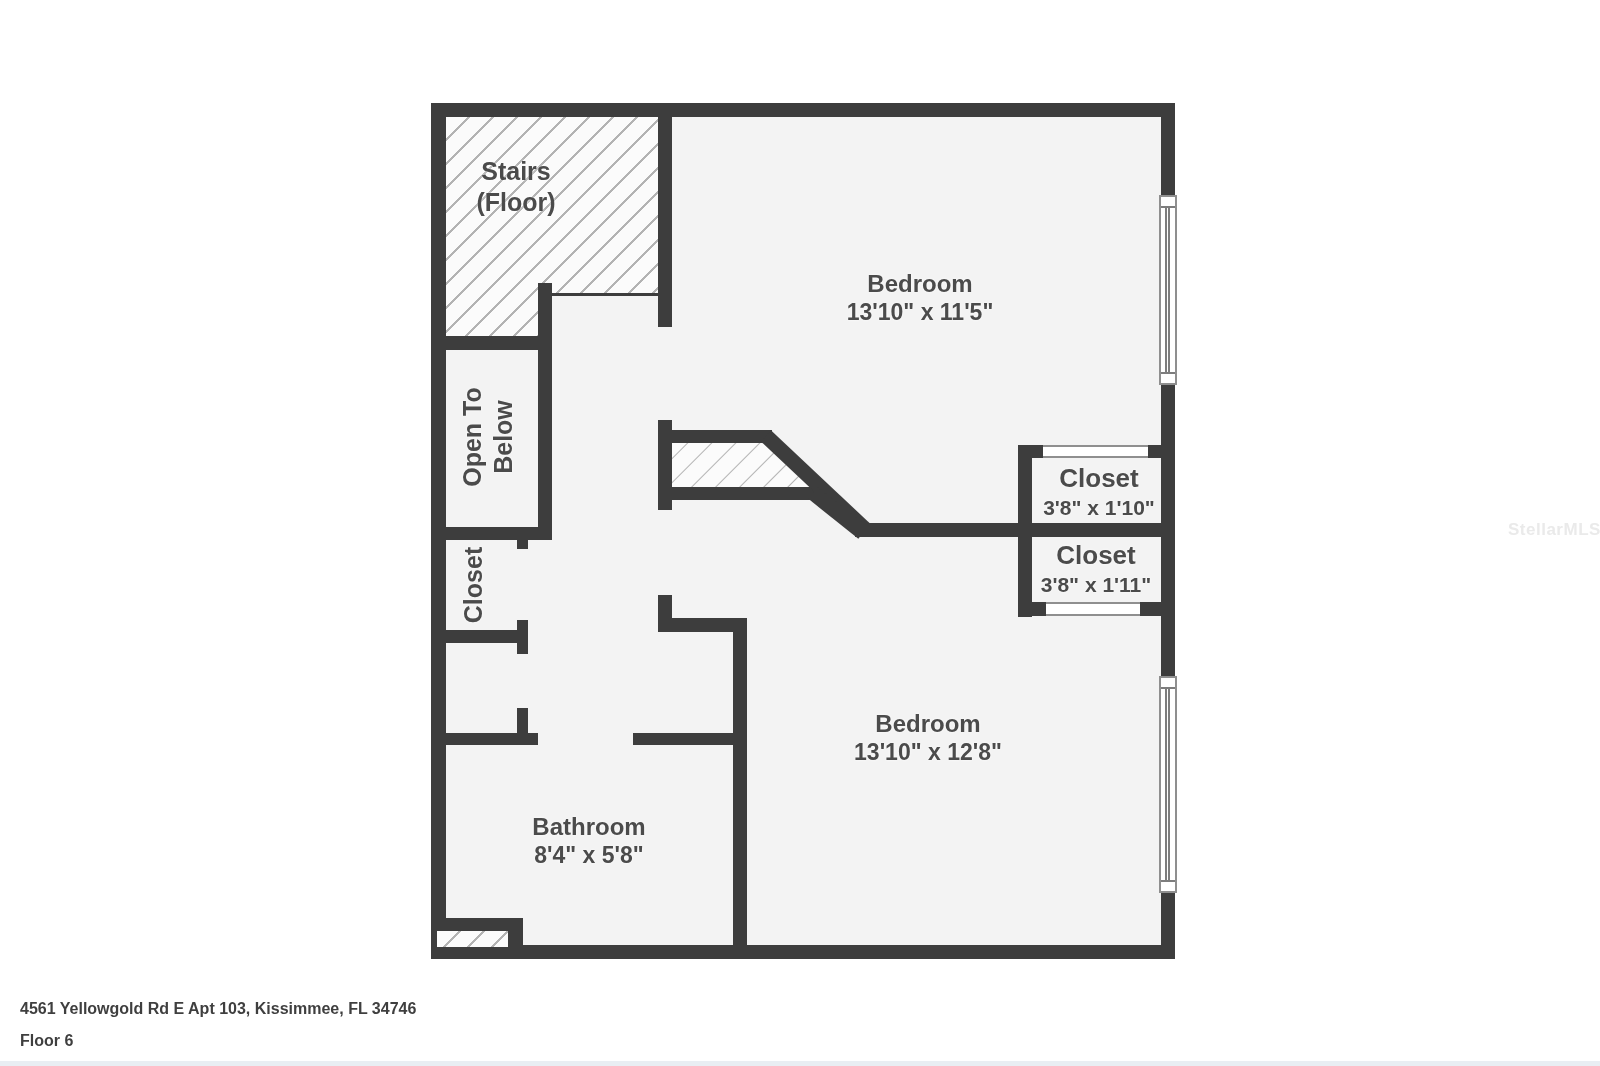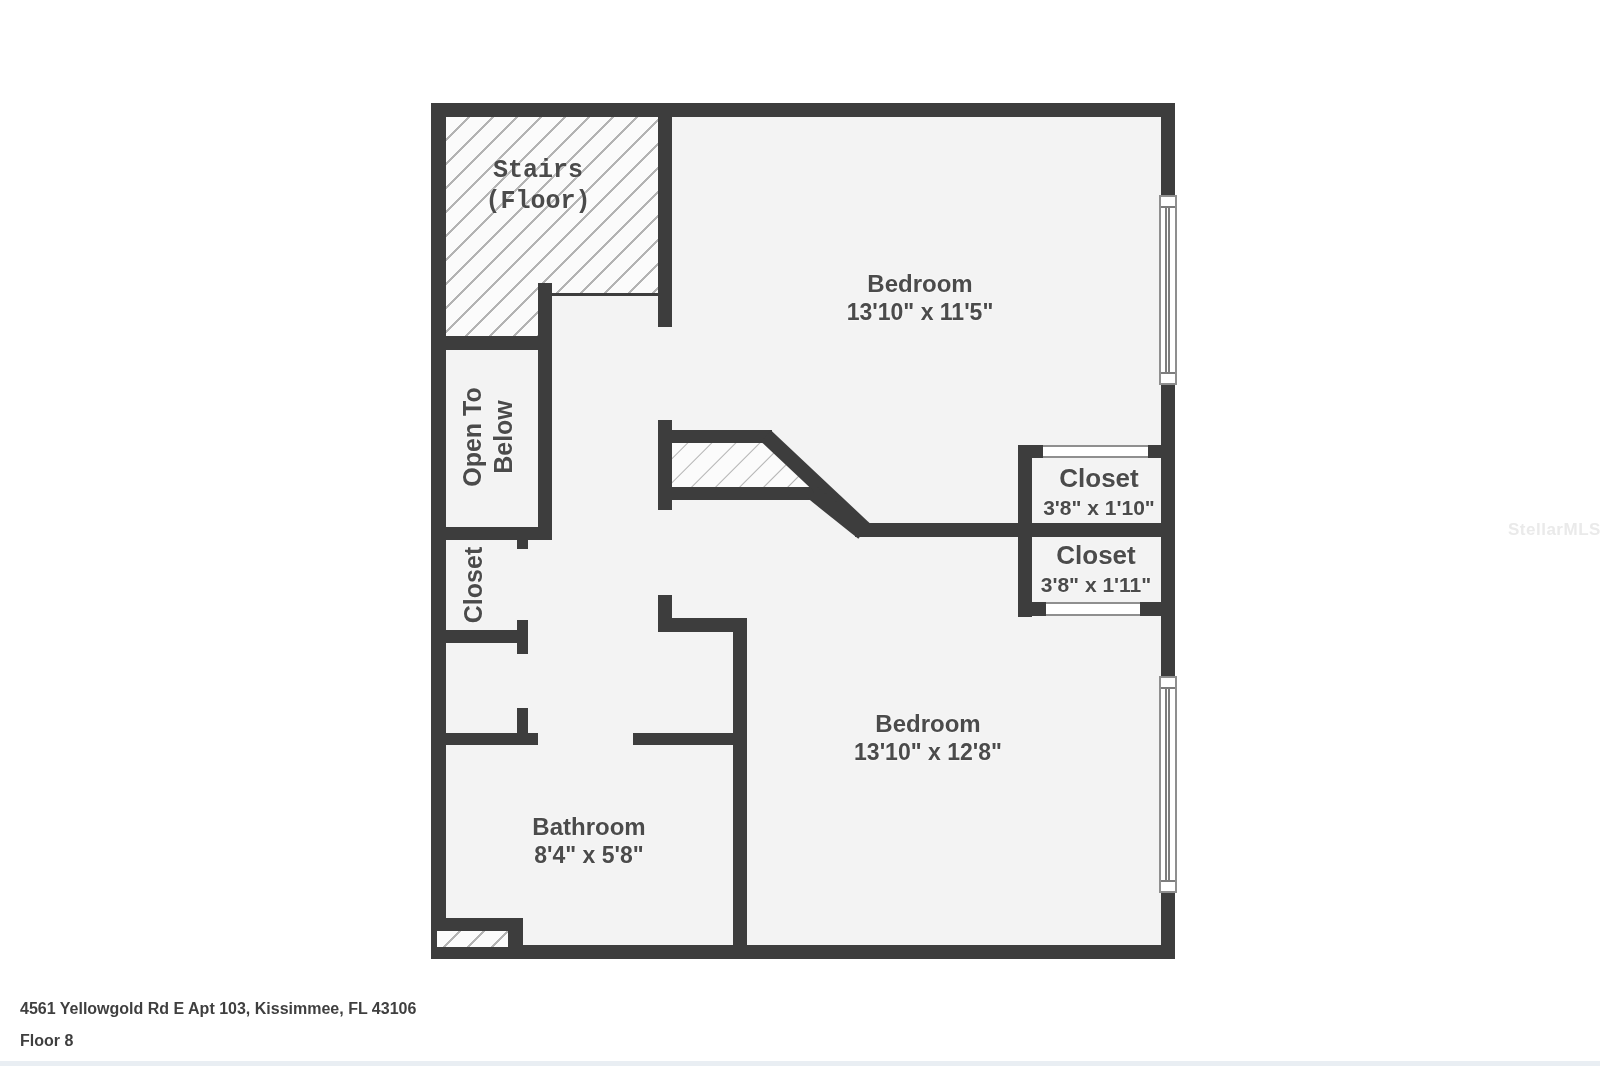--- a/index.html
+++ b/index.html
@@ -62,21 +62,21 @@
     clip-path:polygon(0 0,212px 0,212px 178px,92px 178px,92px 219px,0 219px);}
   .hatch-niche{left:437px;top:931px;width:71px;height:16px;}
 
   .svg-overlay{position:absolute;left:0;top:0;pointer-events:none;}
 
   
   .lbl{position:absolute;font-weight:bold;color:#4b4b4b;text-align:center;white-space:nowrap;
        transform:translate(-50%,-50%);text-shadow:0 0 3px rgba(255,255,255,.9);line-height:1.22;}
   .lbl .l1{font-size:24px;}
   .lbl .l2{font-size:23px;}
-  .lbl-stairs{left:538px;top:186px;font-family:Liberation Mono, monospace;}
+  .lbl-stairs{left:516px;top:186px;}
   .lbl-stairs .l1,.lbl-stairs .l2{font-size:25px;}
   .lbl-bed1{left:920px;top:298px;}
   .lbl-bed2{left:928px;top:738px;}
   .lbl-bath{left:589px;top:841px;}
   .lbl-cl1{left:1099px;top:492px;}
   .lbl-cl2{left:1096px;top:569px;}
   .lbl-cl1 .l1,.lbl-cl2 .l1{font-size:26px;}
   .lbl-cl1 .l2,.lbl-cl2 .l2{font-size:21px;}
   .lbl-rot{transform:translate(-50%,-50%) rotate(-90deg);}
   .lbl-otb{left:487px;top:437px;}
@@ -193,18 +193,18 @@
 
   <div class="lbl lbl-rot lbl-otb">
     <div class="l1">Open To</div>
     <div class="l2">Below</div>
   </div>
 
   <div class="lbl lbl-rot lbl-lcl">
     <div class="l1">Closet</div>
   </div>
 
-  <div class="addr">4561 Yellowgold Rd E Apt 103, Kissimmee, FL 43106</div>
-  <div class="floor-no">Floor 8</div>
+  <div class="addr">4561 Yellowgold Rd E Apt 103, Kissimmee, FL 34746</div>
+  <div class="floor-no">Floor 6</div>
   <div class="watermark">StellarMLS</div>
   <div class="bottom-strip"></div>
 
 </div>
 
 </body></html>

